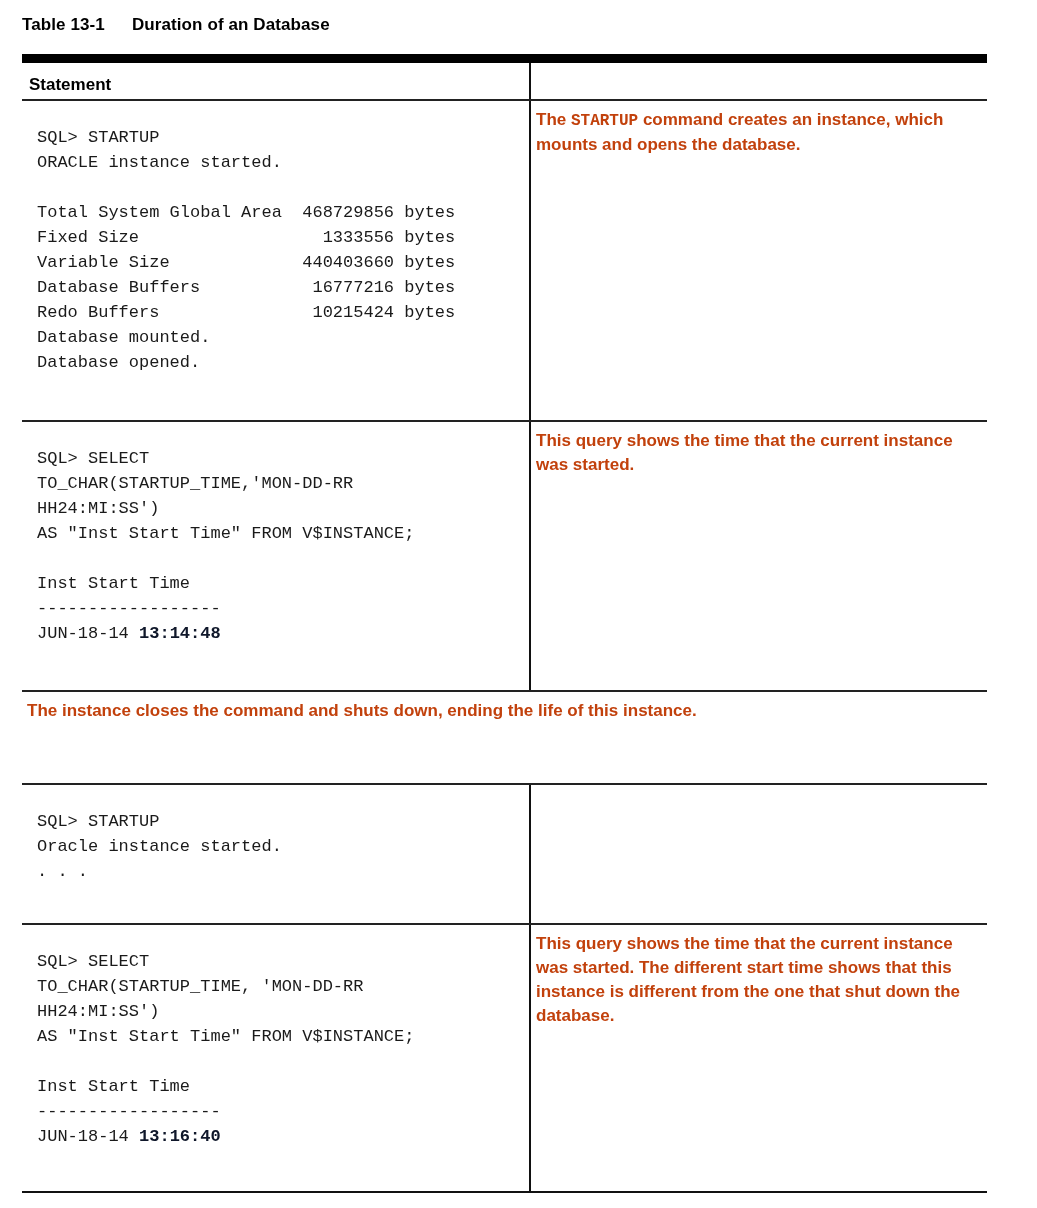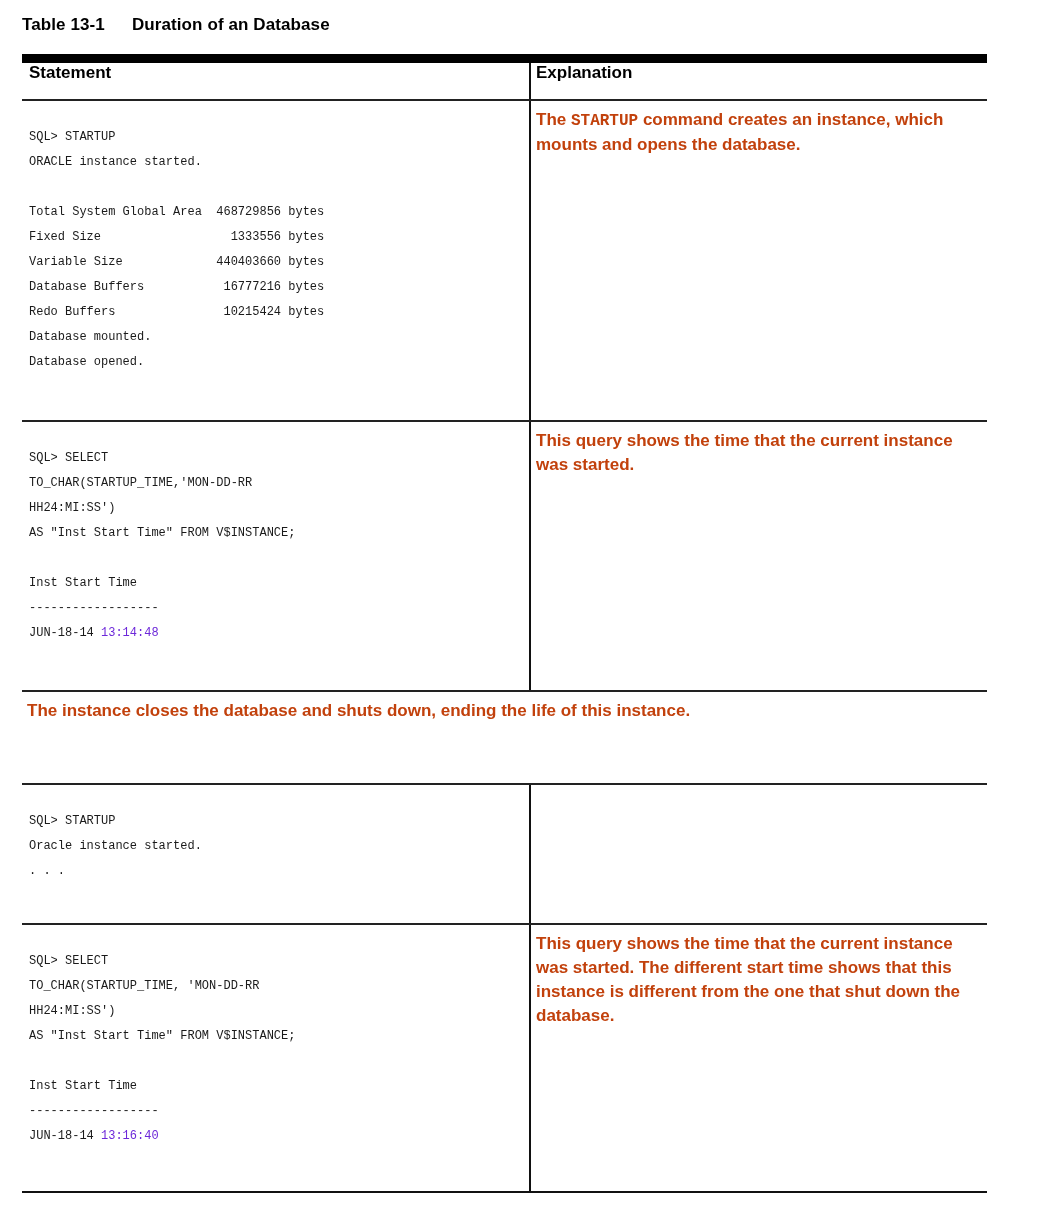--- a/index.html
+++ b/index.html
@@ -14,40 +14,40 @@
   .table-title {
     font-weight: bold; font-size: 17px; line-height: 20px;
     margin-bottom: 19px; letter-spacing: 0.1px;
   }
   .table-title .label { margin-right: 27px; }
 
   .doc-table { width: 965px; border-bottom: 2px solid #111; }
   .top-bar { height: 9px; background: #000; }
 
   .hrow { display: flex; height: 38px; box-sizing: border-box; border-bottom: 2px solid #222; }
-  .hcell { font-weight: bold; font-size: 17px; box-sizing: border-box; }
+  .hcell { font-weight: bold; font-size: 17px; padding-top: 12px; box-sizing: border-box; }
 
   .cell-s { width: 509px; box-sizing: border-box; border-right: 2px solid #111; padding-left: 7px; }
   .cell-e { flex: 1; box-sizing: border-box; padding-left: 5px; padding-right: 16px; }
 
   .row { display: flex; box-sizing: border-box; }
   .row + .row { border-top: 2px solid #222; }
   .row:nth-child(1) { min-height: 319px; }
   .row:nth-child(2) { min-height: 270px; }
   .row:nth-child(3) { min-height: 93px; }
   .row:nth-child(4) { min-height: 140px; }
   .row:nth-child(5) { min-height: 268px; }
 
   pre.code {
     font-family: "Liberation Mono", "DejaVu Sans Mono", monospace;
-    font-size: 12px; line-height: 25px;
-    margin: 24px 0 8px 0; white-space: pre;
+    font-size: 17px; line-height: 25px;
+    margin: 24px 0 8px 8px; white-space: pre;
     color: #1a1a1a;
   }
-  pre.code .b { font-weight: normal; color: #6d28d9; }
+  pre.code .b { font-weight: bold; color: #0f172a; }
 
   .expl {
     margin: 7px 0 0 0;
     font-size: 17px; line-height: 24px;
     color: #c2410c;
     font-weight: bold;
   }
   .expl .inline-code {
     font-family: "Liberation Mono", "DejaVu Sans Mono", monospace;
     font-size: 16px;
@@ -60,21 +60,20 @@
 
   <div class="table-title">
     <span class="label">Table 13-1</span><span>Duration of an Database</span>
   </div>
 
   <div class="doc-table">
     <div class="top-bar"></div>
 
     <div class="hrow">
       <div class="hcell cell-s">Statement</div>
-      <div class="hcell cell-e">Explanation</div>
     </div>
 
     <div>
         <div class="row">
           <div class="cell-s">
             <pre class="code"><span>SQL&gt; STARTUP
 ORACLE instance started.
 
 Total System Global Area  468729856 bytes
 Fixed Size                  1333556 bytes
@@ -98,21 +97,21 @@
 Inst Start Time
 ------------------
 JUN-18-14 </span><span class="b">13:14:48</span></pre>
           </div>
           <div class="cell-e">
             <div class="expl"><span>This query shows the time that the current instance was started.</span></div>
           </div>
         </div>
         <div class="row">
           <div class="cell-e">
-            <div class="expl"><span>The instance closes the database and shuts down, ending the life of this instance.</span></div>
+            <div class="expl"><span>The instance closes the command and shuts down, ending the life of this instance.</span></div>
           </div>
         </div>
         <div class="row">
           <div class="cell-s">
             <pre class="code"><span>SQL&gt; STARTUP
 Oracle instance started.
 . . .</span></pre>
           </div>
         </div>
         <div class="row">

